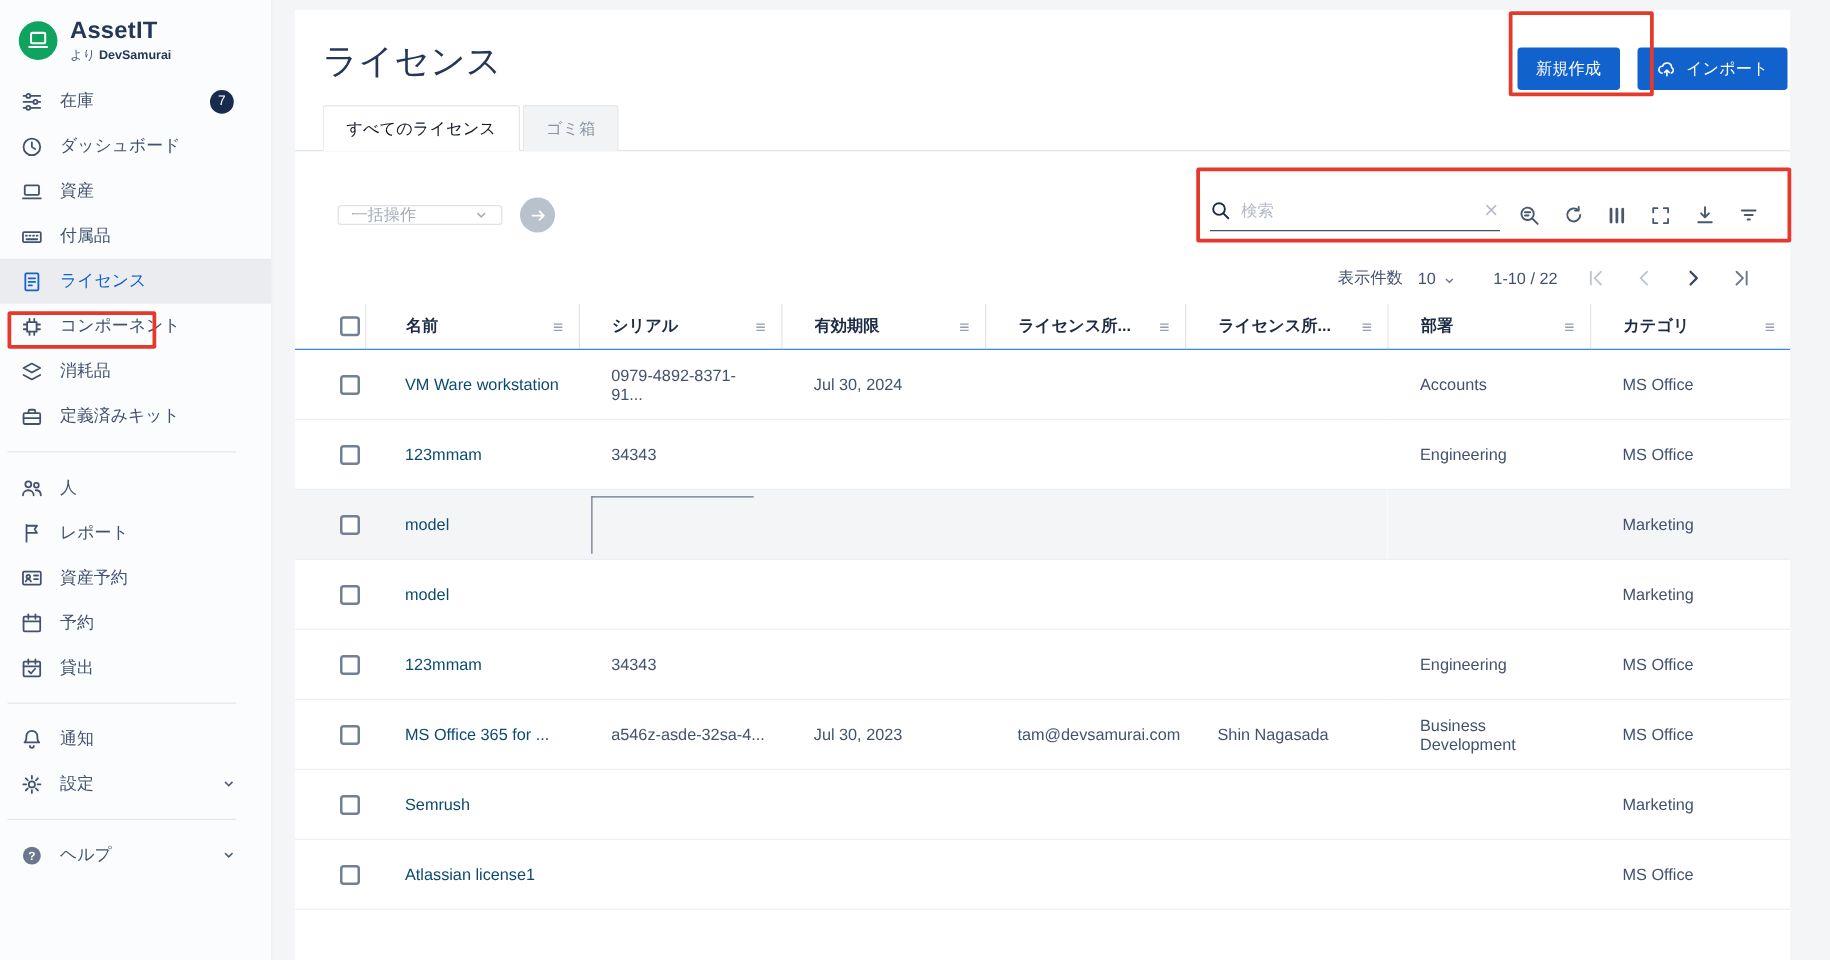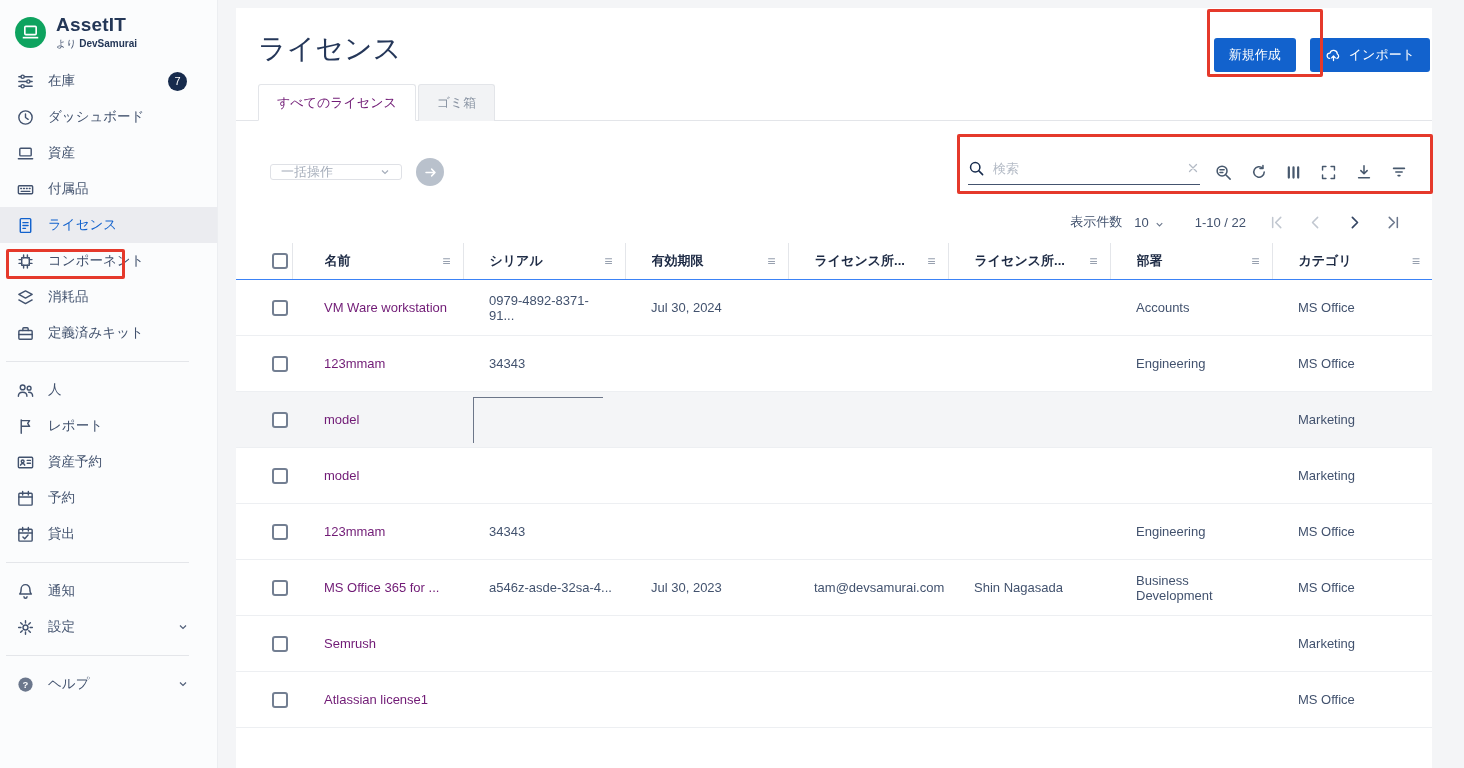--- a/index.html
+++ b/index.html
@@ -33,21 +33,21 @@
   .header-actions { display:flex; gap:14px; margin-top:8px; }
   .btn-primary { display:flex; align-items:center; gap:7px; background:#1262cd; color:#fff;
                  font-size:13px; border:none; border-radius:3px; padding:8px 15px; cursor:pointer;
                  font-family:inherit; }
   
   .tabs { display:flex; gap:2px; padding-left:22px; margin-top:12px;
           border-bottom:1px solid #e3e5e9; }
   .tab { padding:9px 18px 8px; font-size:13px; border:1px solid #e3e5e9; border-bottom:none;
          border-radius:3px 3px 0 0; background:#f2f3f5; color:#8a94a3; cursor:pointer;
          margin-bottom:-1px; }
-  .tab.active { background:#fff; color:#701a75; border-bottom:1px solid #fff; }
+  .tab.active { background:#fff; color:#0f172a; border-bottom:1px solid #fff; }
 
   
   .toolbar { display:flex; align-items:center; margin-top:36px; padding:0 16px 0 34px; }
   .bulk-select { width:132px; height:16px; border:1px solid #dfe1e6; border-radius:3px;
                  display:flex; align-items:center; justify-content:space-between;
                  padding:0 10px; color:#a5adba; font-size:13px; cursor:pointer; }
   .bulk-go { margin-left:14px; width:28px; height:28px; border-radius:50%;
              background:#b9c1cc; color:#fff; border:none; display:flex; align-items:center;
              justify-content:center; cursor:pointer; }
   .toolbar-right { margin-left:auto; display:flex; align-items:center; }
@@ -76,21 +76,21 @@
   th:last-child { border-right:none; }
   th.check-col, td.check-col { padding:0 0 0 36px; }
   .th-inner { display:flex; align-items:center; justify-content:space-between;
               font-size:13px; font-weight:bold; color:#1e2b45; text-align:left;
               white-space:nowrap; overflow:hidden; }
   .col-menu { color:#97a0af; font-size:14px; cursor:pointer; flex:none; margin-left:6px; }
   td { height:56px; padding:0 12px 0 26px; font-size:13px; color:#42526e;
        border-bottom:1px solid #edeff2; vertical-align:middle; overflow:hidden; }
   td.name-col, th.name-col { padding-left:32px; }
   tr.highlight td { background:#f4f5f7; }
-  a.row-link { color:#701a75; text-decoration:none; cursor:pointer; }
+  a.row-link { color:#0c4a6e; text-decoration:none; cursor:pointer; }
   .checkbox { width:16px; height:16px; border:2px solid #737f92; border-radius:3px;
               background:#fff; cursor:pointer; }
   .edit-box { height:46px; margin-left:-16px; margin-right:10px;
               border-top:1px solid #6c7689; border-left:1px solid #6c7689; }
 
   
   .annotation { position:absolute; border:3px solid #e5392b; border-radius:2px;
                 pointer-events:none; z-index:20; }
   #ann-sidebar { left:6px; top:249px; width:119px; height:30px; }
   #ann-create  { left:1207px; top:9px;  width:116px; height:68px; }

